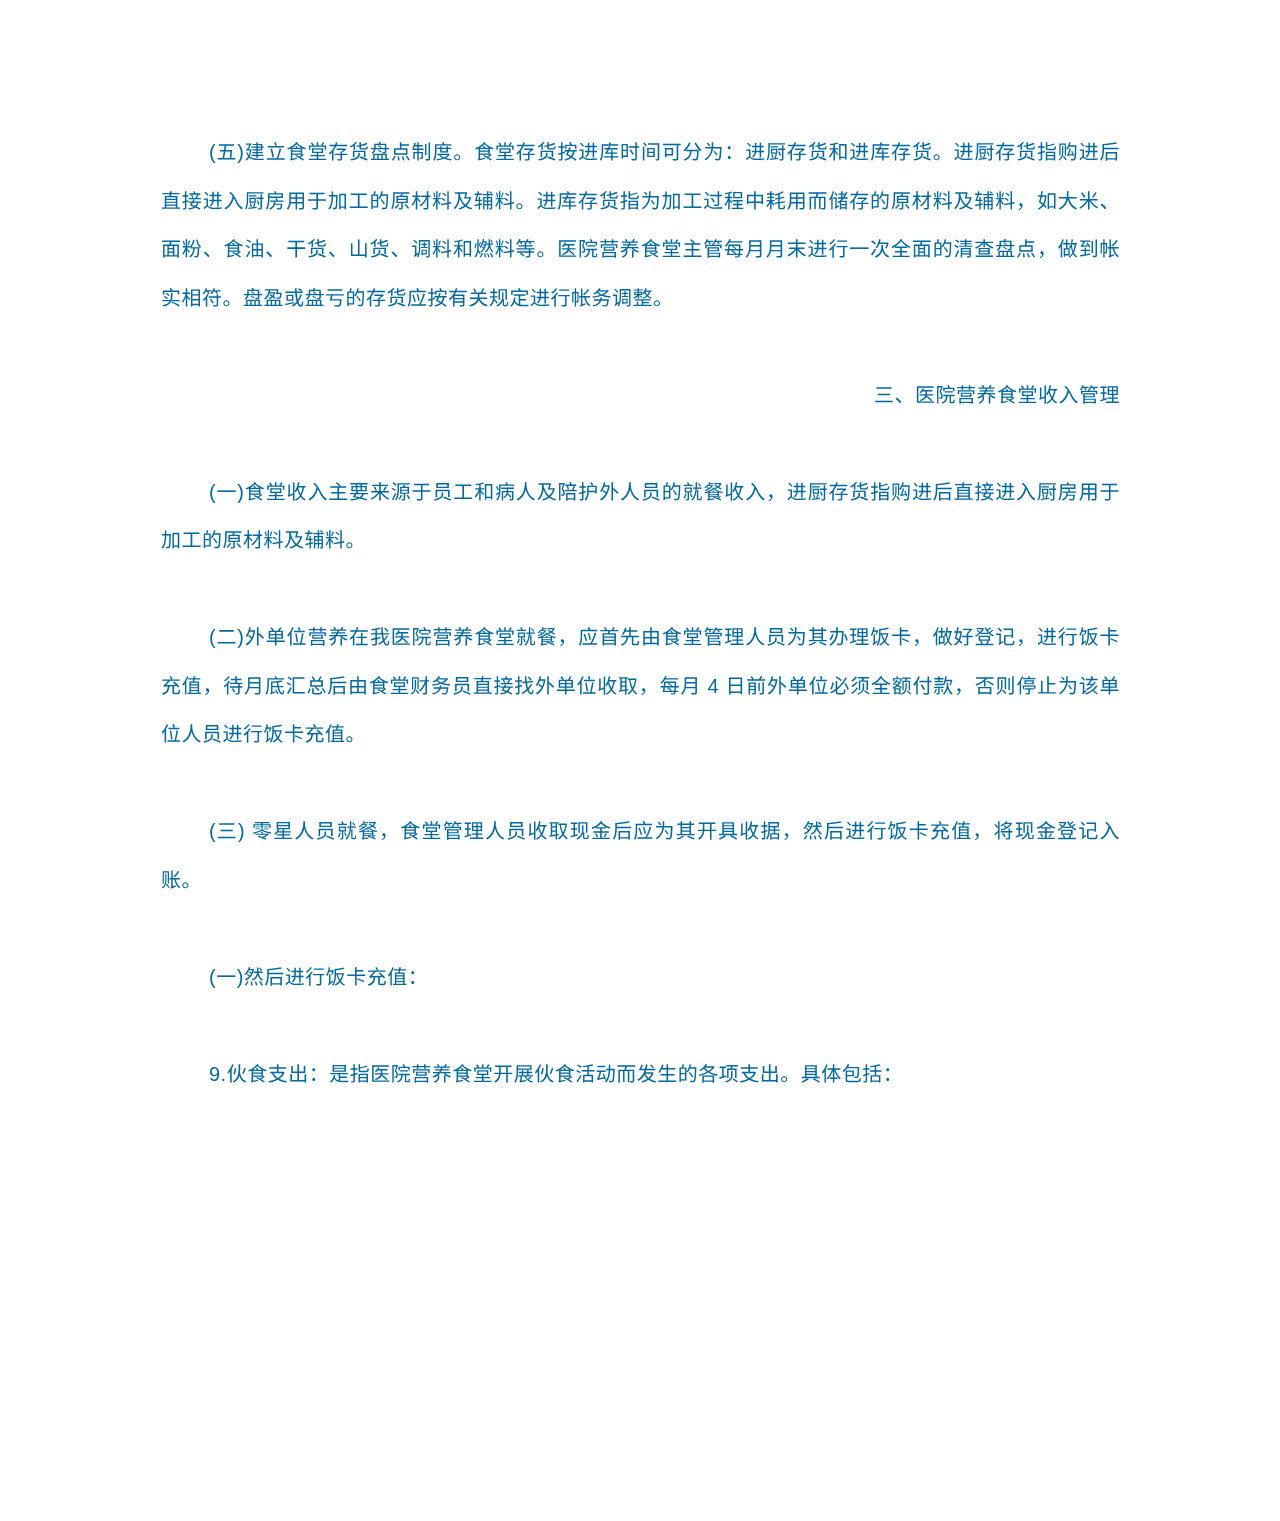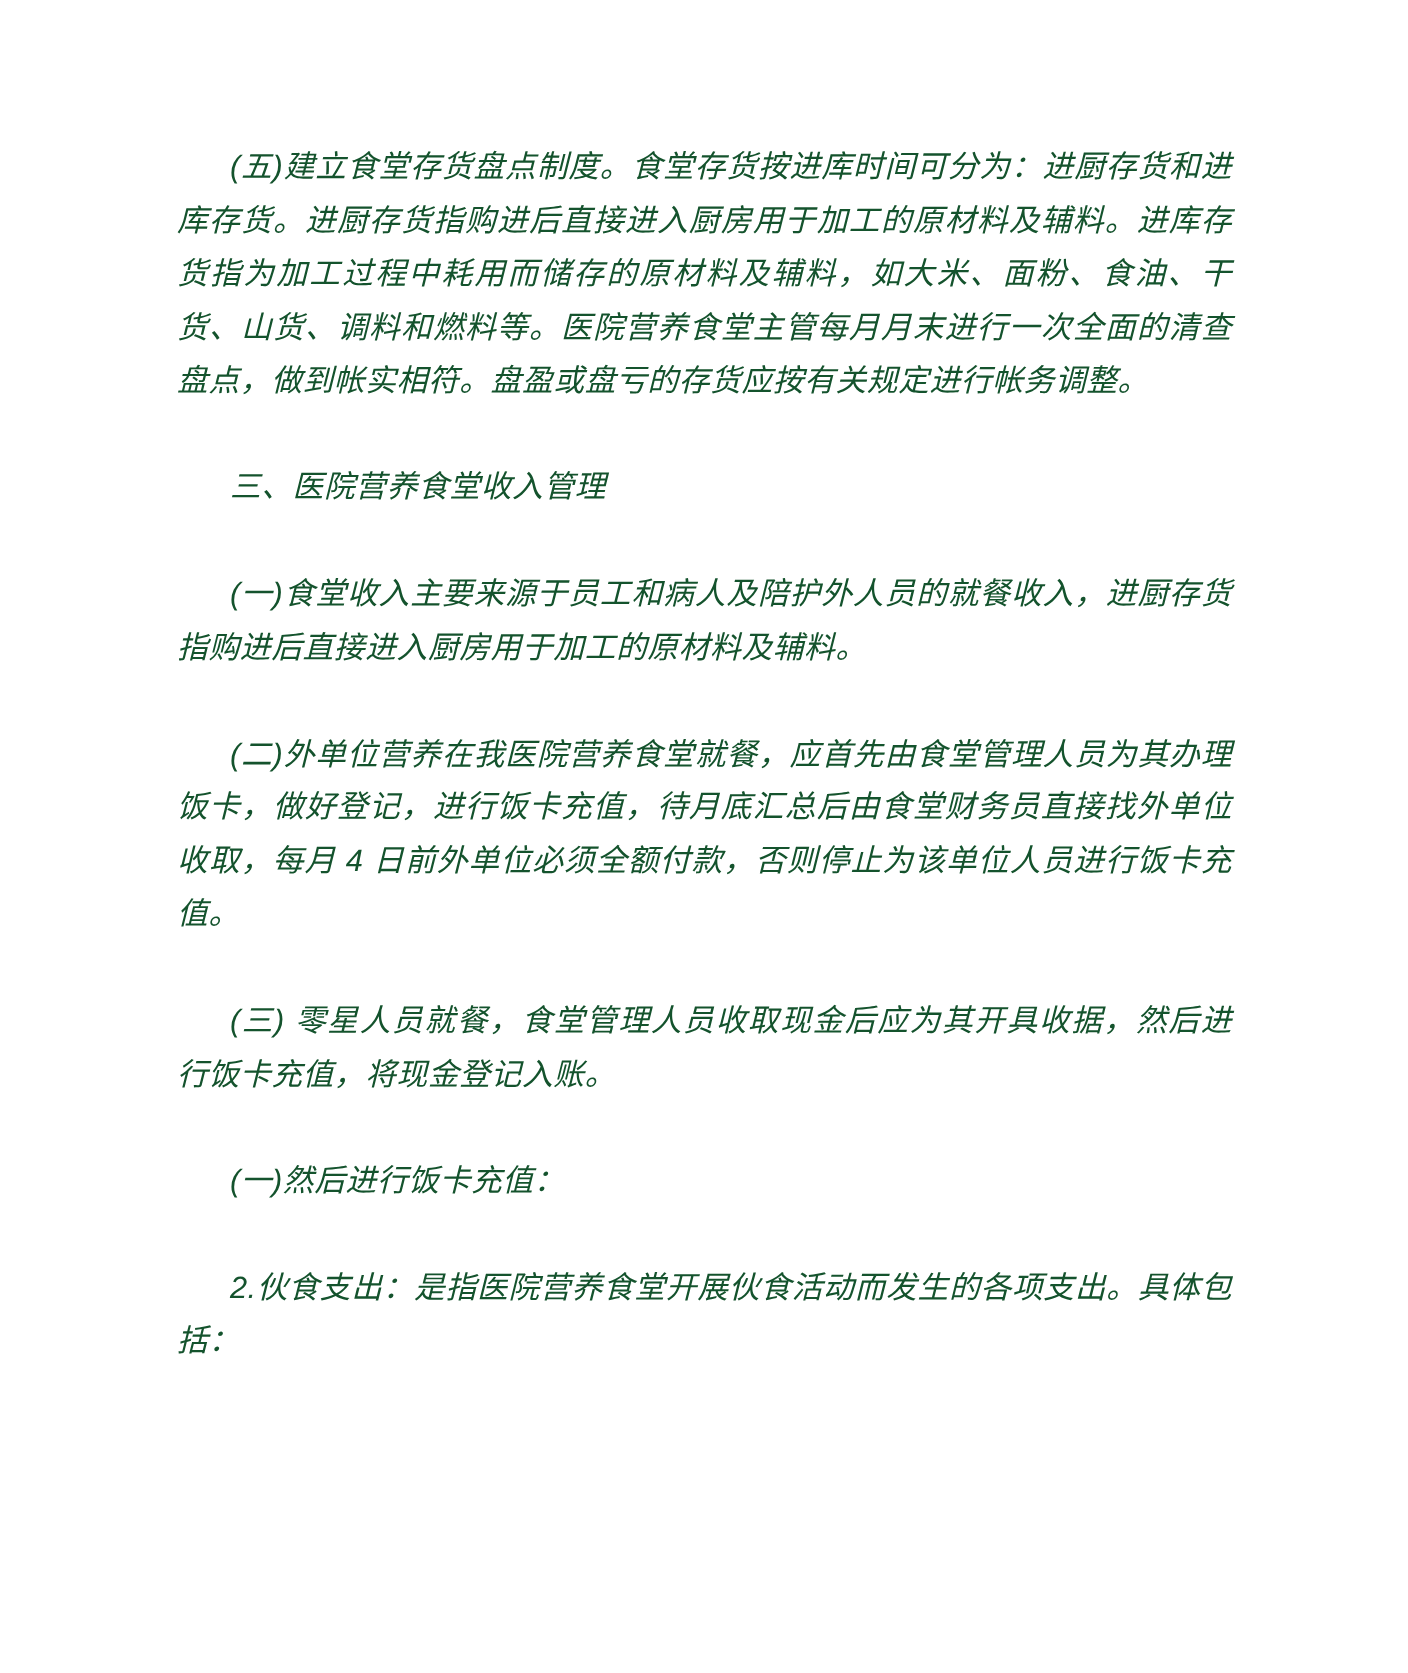--- a/index.html
+++ b/index.html
@@ -18,33 +18,32 @@
   }
   .doc-page {
     position: absolute;
     left: 161px;
     top: 0;
     width: 959px;
     padding-top: 128px;
     box-sizing: content-box;
   }
   .doc-block {
-    font-size: 28px;
+    font-size: 20px;
     line-height: 48.5px;
     margin: 0 0 48.5px 0;
     text-indent: 48px;
     text-align: justify;
     text-justify: inter-ideograph;
     letter-spacing: 0.5px;
-    color: #14532d;
+    color: #0369a1;
     word-break: break-all;
-    font-style: italic;
   }
   .doc-block.heading {
-    text-align: left;
+    text-align: right;
     font-weight: normal;
   }
   .doc-block:last-child {
     margin-bottom: 0;
   }
 </style>
 </head>
 <body>
 
 <div class="doc-page">
@@ -55,14 +54,14 @@
   <p class="doc-block">(一)食堂收入主要来源于员工和病人及陪护外人员的就餐收入，进厨存货指购进后直接进入厨房用于加工的原材料及辅料。</p>
 
 
   <p class="doc-block">(二)外单位营养在我医院营养食堂就餐，应首先由食堂管理人员为其办理饭卡，做好登记，进行饭卡充值，待月底汇总后由食堂财务员直接找外单位收取，每月 4 日前外单位必须全额付款，否则停止为该单位人员进行饭卡充值。</p>
 
   <p class="doc-block">(三) 零星人员就餐，食堂管理人员收取现金后应为其开具收据，然后进行饭卡充值，将现金登记入账。</p>
 
 
   <p class="doc-block">(一)然后进行饭卡充值：</p>
 
-  <p class="doc-block">2.伙食支出：是指医院营养食堂开展伙食活动而发生的各项支出。具体包括：</p>
+  <p class="doc-block">9.伙食支出：是指医院营养食堂开展伙食活动而发生的各项支出。具体包括：</p>
 </div>
 
 </body></html>

